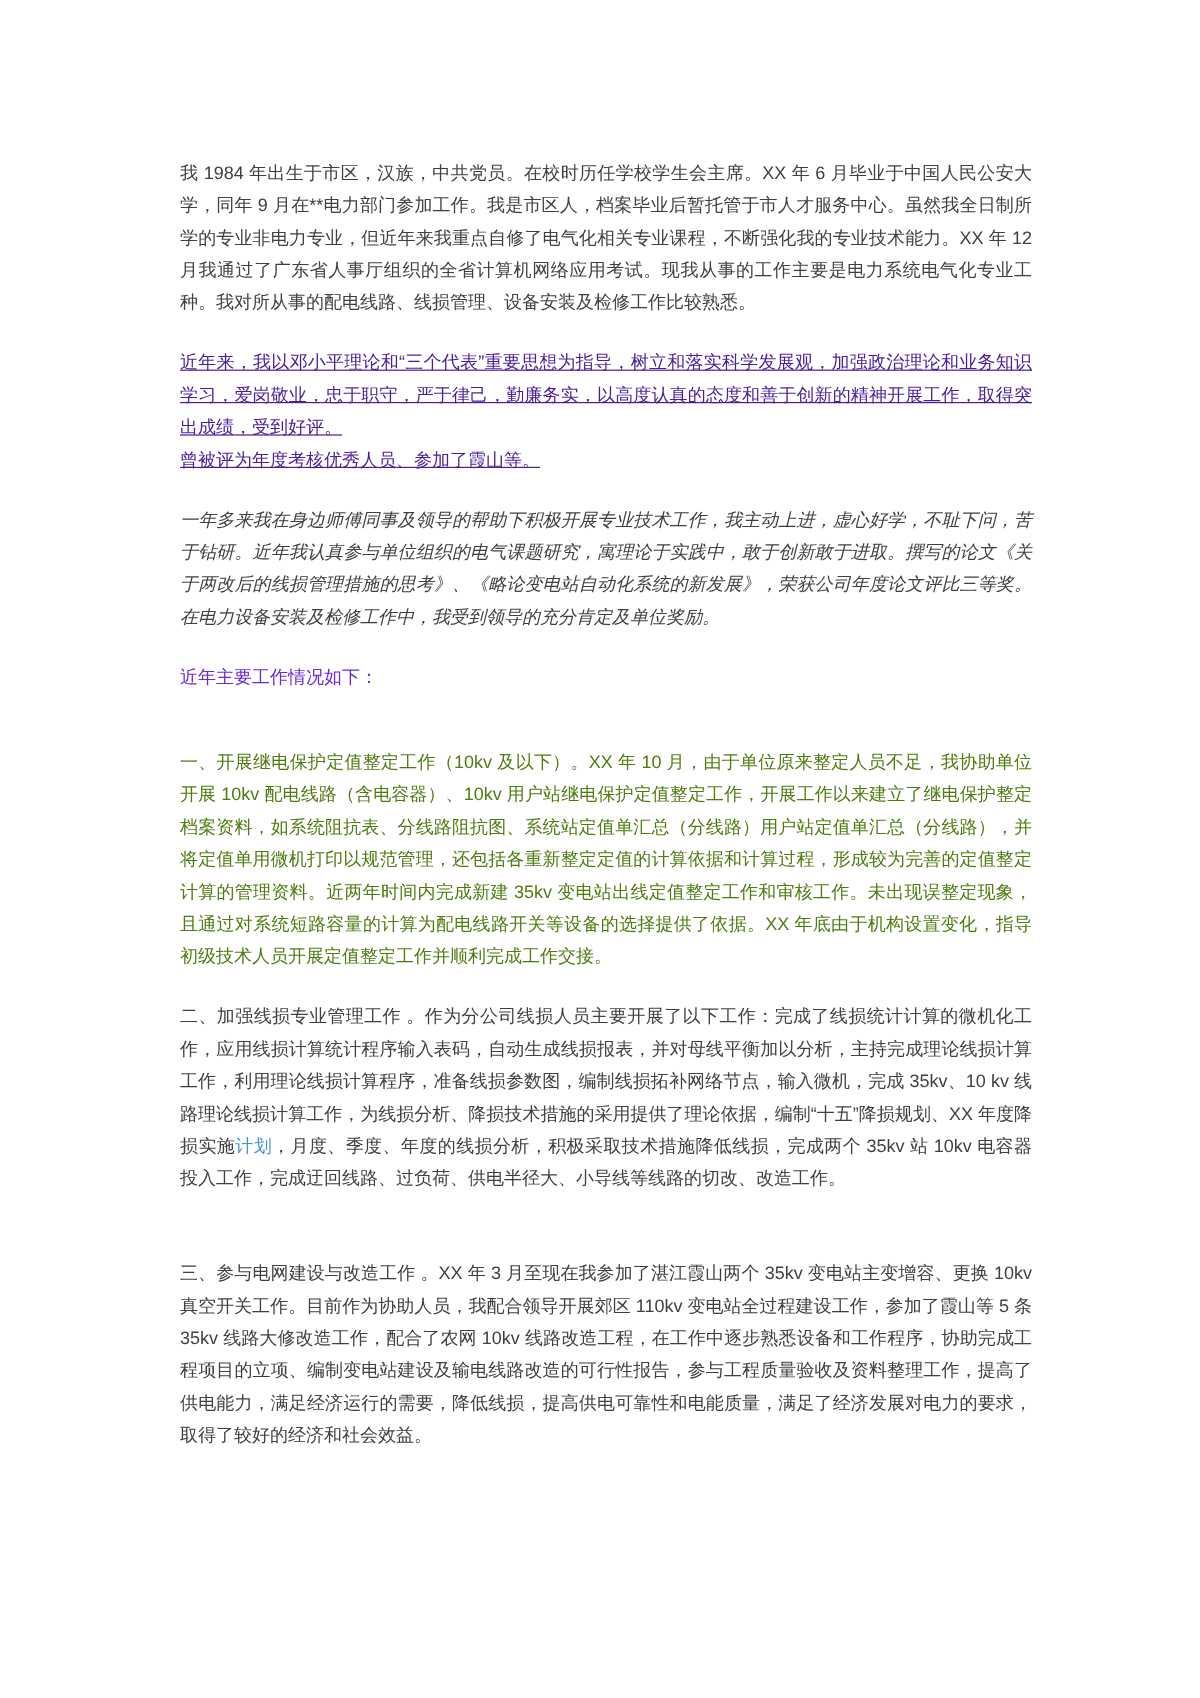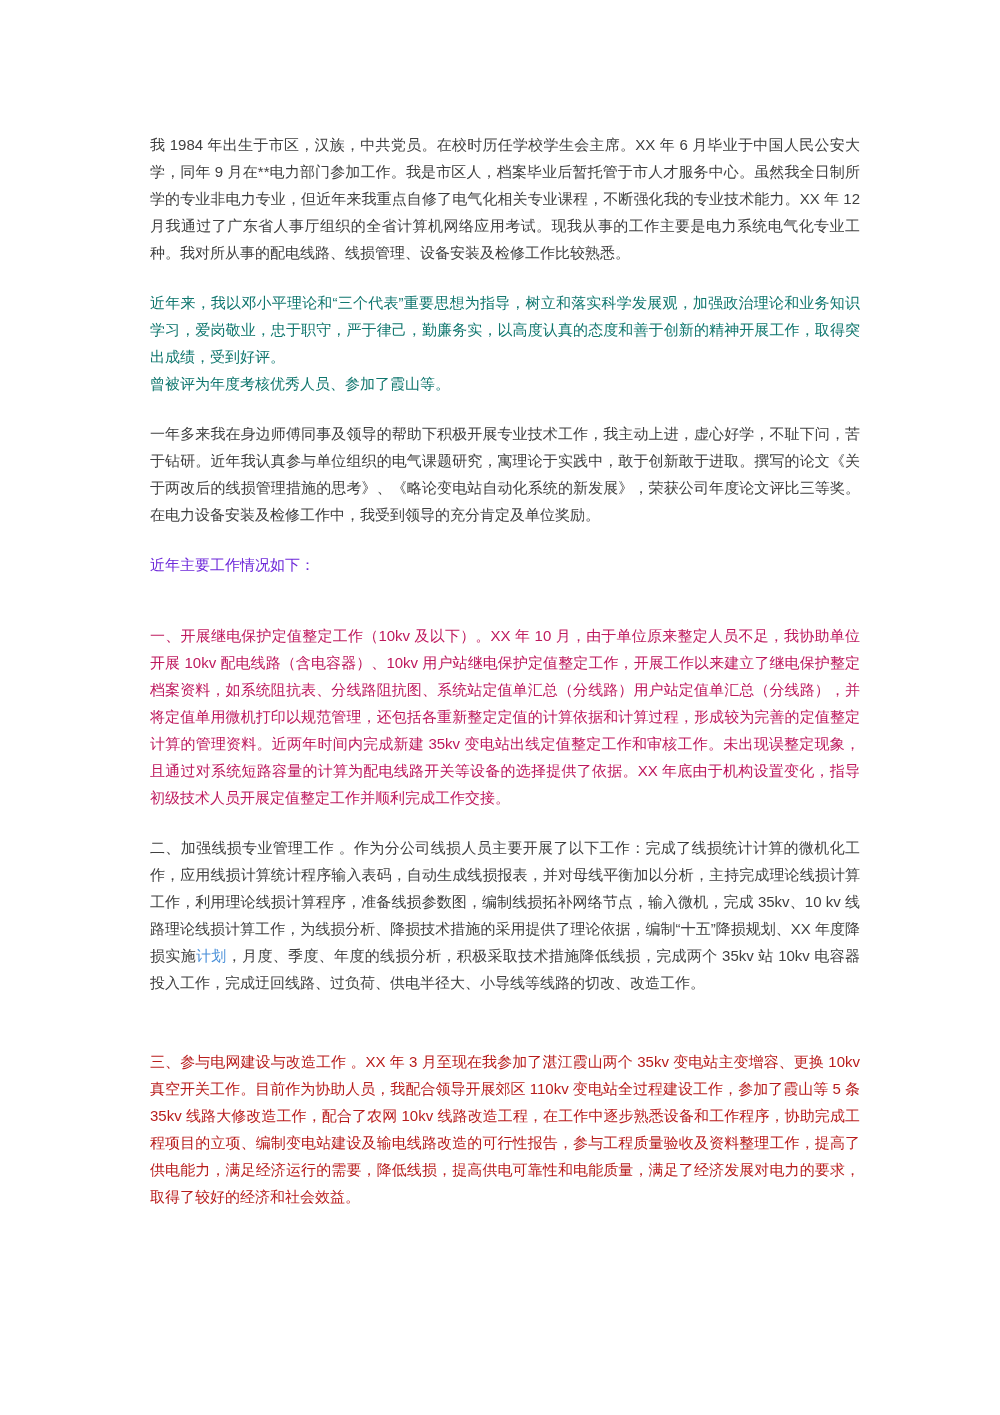--- a/index.html
+++ b/index.html
@@ -40,27 +40,27 @@
   }
 </style>
 </head>
 <body style="background: rgb(255, 255, 255);">
 
 <div class="page">
   <div class="doc">
 
     <p class="para" style="color: rgb(64, 64, 64);">我 1984 年出生于市区，汉族，中共党员。在校时历任学校学生会主席。XX 年 6 月毕业于中国人民公安大学，同年 9 月在**电力部门参加工作。我是市区人，档案毕业后暂托管于市人才服务中心。虽然我全日制所学的专业非电力专业，但近年来我重点自修了电气化相关专业课程，不断强化我的专业技术能力。XX 年 12 月我通过了广东省人事厅组织的全省计算机网络应用考试。现我从事的工作主要是电力系统电气化专业工种。我对所从事的配电线路、线损管理、设备安装及检修工作比较熟悉。</p>
 
-    <p class="para" style="color: #0f766e;"><span>近年来，我以邓小平理论和“三个代表”重要思想为指导，树立和落实科学发展观，加强政治理论和业务知识学习，爱岗敬业，忠于职守，严于律己，勤廉务实，以高度认真的态度和善于创新的精神开展工作，取得突出成绩，受到好评。</span><br><span>曾被评为年度考核优秀人员、参加了霞山等。</span></p>
+    <p class="para" style="color: #4c1d95; text-decoration: underline;"><span>近年来，我以邓小平理论和“三个代表”重要思想为指导，树立和落实科学发展观，加强政治理论和业务知识学习，爱岗敬业，忠于职守，严于律己，勤廉务实，以高度认真的态度和善于创新的精神开展工作，取得突出成绩，受到好评。</span><br><span>曾被评为年度考核优秀人员、参加了霞山等。</span></p>
 
-    <p class="para" style="color: rgb(64, 64, 64);">一年多来我在身边师傅同事及领导的帮助下积极开展专业技术工作，我主动上进，虚心好学，不耻下问，苦于钻研。近年我认真参与单位组织的电气课题研究，寓理论于实践中，敢于创新敢于进取。撰写的论文《关于两改后的线损管理措施的思考》、《略论变电站自动化系统的新发展》，荣获公司年度论文评比三等奖。在电力设备安装及检修工作中，我受到领导的充分肯定及单位奖励。</p>
+    <p class="para" style="color: rgb(64, 64, 64); font-style: italic;">一年多来我在身边师傅同事及领导的帮助下积极开展专业技术工作，我主动上进，虚心好学，不耻下问，苦于钻研。近年我认真参与单位组织的电气课题研究，寓理论于实践中，敢于创新敢于进取。撰写的论文《关于两改后的线损管理措施的思考》、《略论变电站自动化系统的新发展》，荣获公司年度论文评比三等奖。在电力设备安装及检修工作中，我受到领导的充分肯定及单位奖励。</p>
 
     <p class="para" style="color: #6d28d9;">近年主要工作情况如下：</p>
 
-    <p class="para" style="color: #be185d; margin-top: 44px;">一、开展继电保护定值整定工作（10kv 及以下）。XX 年 10 月，由于单位原来整定人员不足，我协助单位开展 10kv 配电线路（含电容器）、10kv 用户站继电保护定值整定工作，开展工作以来建立了继电保护整定档案资料，如系统阻抗表、分线路阻抗图、系统站定值单汇总（分线路）用户站定值单汇总（分线路），并将定值单用微机打印以规范管理，还包括各重新整定定值的计算依据和计算过程，形成较为完善的定值整定计算的管理资料。近两年时间内完成新建 35kv 变电站出线定值整定工作和审核工作。未出现误整定现象，且通过对系统短路容量的计算为配电线路开关等设备的选择提供了依据。XX 年底由于机构设置变化，指导初级技术人员开展定值整定工作并顺利完成工作交接。</p>
+    <p class="para" style="color: #4d7c0f; margin-top: 44px;">一、开展继电保护定值整定工作（10kv 及以下）。XX 年 10 月，由于单位原来整定人员不足，我协助单位开展 10kv 配电线路（含电容器）、10kv 用户站继电保护定值整定工作，开展工作以来建立了继电保护整定档案资料，如系统阻抗表、分线路阻抗图、系统站定值单汇总（分线路）用户站定值单汇总（分线路），并将定值单用微机打印以规范管理，还包括各重新整定定值的计算依据和计算过程，形成较为完善的定值整定计算的管理资料。近两年时间内完成新建 35kv 变电站出线定值整定工作和审核工作。未出现误整定现象，且通过对系统短路容量的计算为配电线路开关等设备的选择提供了依据。XX 年底由于机构设置变化，指导初级技术人员开展定值整定工作并顺利完成工作交接。</p>
 
     <p class="para" style="color: rgb(64, 64, 64);"><span>二、加强线损专业管理工作 。作为分公司线损人员主要开展了以下工作：完成了线损统计计算的微机化工作，应用线损计算统计程序输入表码，自动生成线损报表，并对母线平衡加以分析，主持完成理论线损计算工作，利用理论线损计算程序，准备线损参数图，编制线损拓补网络节点，输入微机，完成 35kv、10 kv 线路理论线损计算工作，为线损分析、降损技术措施的采用提供了理论依据，编制“十五”降损规划、XX 年度降损实施</span><a class="inline-link" style="color: rgb(74, 144, 217);">计划</a><span>，月度、季度、年度的线损分析，积极采取技术措施降低线损，完成两个 35kv 站 10kv 电容器投入工作，完成迂回线路、过负荷、供电半径大、小导线等线路的切改、改造工作。</span></p>
 
-    <p class="para gap-large" style="color: #b91c1c;">三、参与电网建设与改造工作 。XX 年 3 月至现在我参加了湛江霞山两个 35kv 变电站主变增容、更换 10kv 真空开关工作。目前作为协助人员，我配合领导开展郊区 110kv 变电站全过程建设工作，参加了霞山等 5 条 35kv 线路大修改造工作，配合了农网 10kv 线路改造工程，在工作中逐步熟悉设备和工作程序，协助完成工程项目的立项、编制变电站建设及输电线路改造的可行性报告，参与工程质量验收及资料整理工作，提高了供电能力，满足经济运行的需要，降低线损，提高供电可靠性和电能质量，满足了经济发展对电力的要求，取得了较好的经济和社会效益。</p>
+    <p class="para gap-large" style="color: #404040;">三、参与电网建设与改造工作 。XX 年 3 月至现在我参加了湛江霞山两个 35kv 变电站主变增容、更换 10kv 真空开关工作。目前作为协助人员，我配合领导开展郊区 110kv 变电站全过程建设工作，参加了霞山等 5 条 35kv 线路大修改造工作，配合了农网 10kv 线路改造工程，在工作中逐步熟悉设备和工作程序，协助完成工程项目的立项、编制变电站建设及输电线路改造的可行性报告，参与工程质量验收及资料整理工作，提高了供电能力，满足经济运行的需要，降低线损，提高供电可靠性和电能质量，满足了经济发展对电力的要求，取得了较好的经济和社会效益。</p>
 
 
   </div>
 </div>
 
 </body></html>

